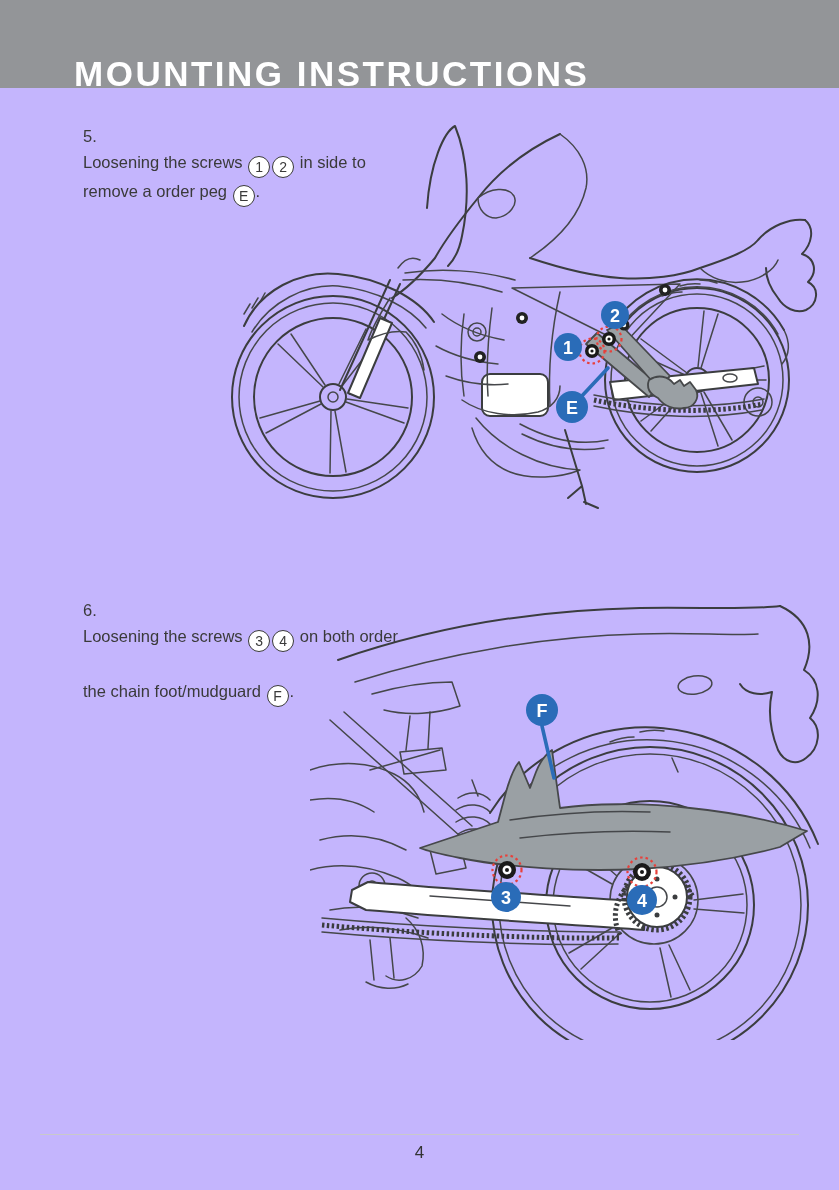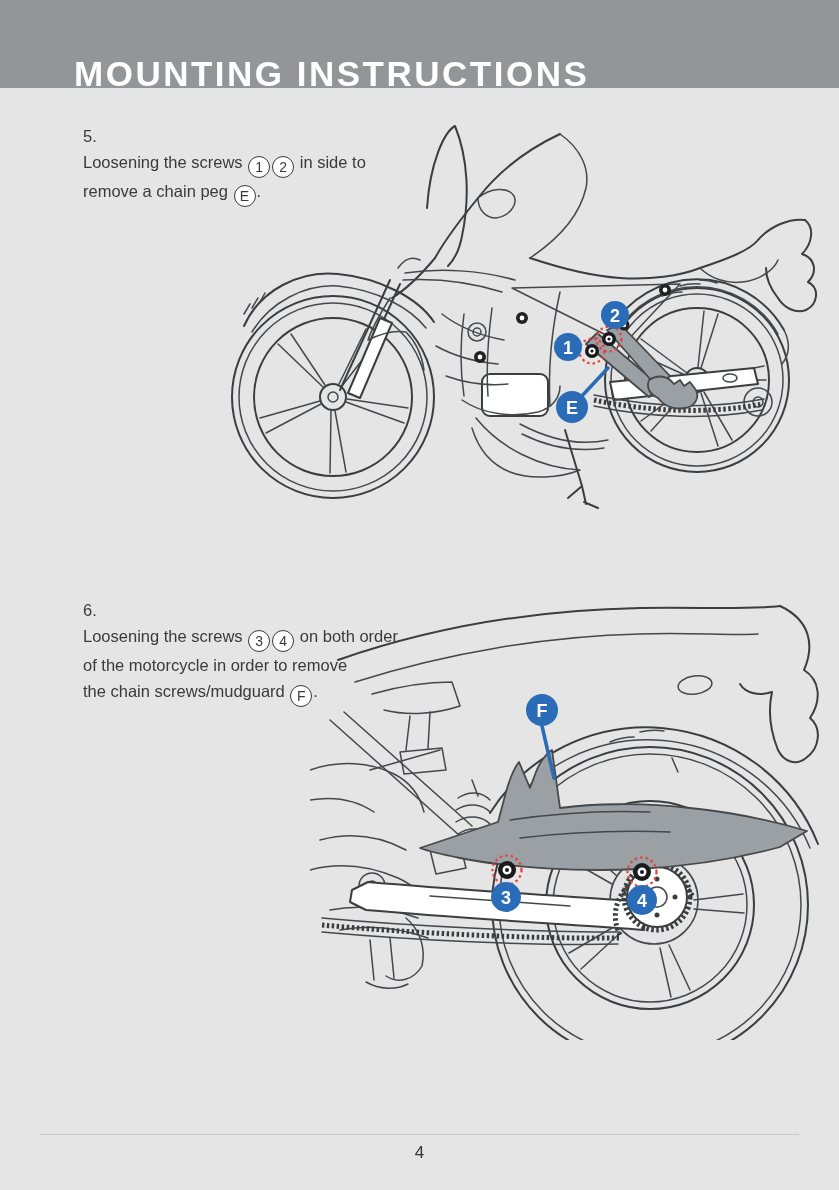--- a/index.html
+++ b/index.html
@@ -1,18 +1,18 @@
 <!DOCTYPE html>
 <html><head>
 <meta charset="utf-8">
 <style>
   html,body{margin:0;padding:0;background:#ffffff;}
   body{width:839px;height:1190px;position:relative;overflow:hidden;
        font-family:"Liberation Sans","DejaVu Sans",sans-serif;color:#3a3a3a;}
-  .page{position:absolute;inset:0;background:#e5e5e5;padding-left:22px;}
+  .page{position:absolute;inset:0;background:#c4b5fd;padding-left:22px;}
 
   
   .banner{position:absolute;left:0;top:0;width:839px;height:88px;background:#939598;overflow:hidden;}
   .banner-title{position:absolute;left:74px;top:54px;font-size:35px;font-weight:bold;
                 letter-spacing:2.5px;color:#ffffff;white-space:nowrap;line-height:40px;}
 
   
   .step{position:absolute;left:83px;font-size:16.5px;line-height:26px;color:#3a3a3a;}
   .step-5{top:123px;}
   .step-6{top:597px;}
@@ -45,28 +45,28 @@
 
 <div class="page">
 
   <div class="banner">
     <div class="banner-title">MOUNTING INSTRUCTIONS</div>
   </div>
 
   <div class="step step-5">
     <span class="num">5.</span>
     <span>Loosening the screws </span><span class="circ">1</span><span class="circ">2</span><span> in side to</span><br>
-    <span>remove a chain peg </span><span class="circ">E</span><span>.</span>
+    <span>remove a order peg </span><span class="circ">E</span><span>.</span>
   </div>
 
   <div class="step step-6">
     <span class="num">6.</span>
     <span>Loosening the screws </span><span class="circ">3</span><span class="circ">4</span><span> on both order</span><br>
-    <span>of the motorcycle in order to remove</span><br>
-    <span>the chain screws/mudguard </span><span class="circ">F</span><span>.</span>
+    <br>
+    <span>the chain foot/mudguard </span><span class="circ">F</span><span>.</span>
   </div>
 
   <div class="fig fig-5">
     <svg width="600" height="400" viewBox="0 0 600 400">
 
       <g>
         <circle class="ln" cx="103" cy="279" r="101"></circle>
         <circle class="ln-thin" cx="103" cy="279" r="94"></circle>
         <circle class="ln" cx="103" cy="279" r="79"></circle>
         <circle class="ln" cx="103" cy="279" r="13"></circle>

